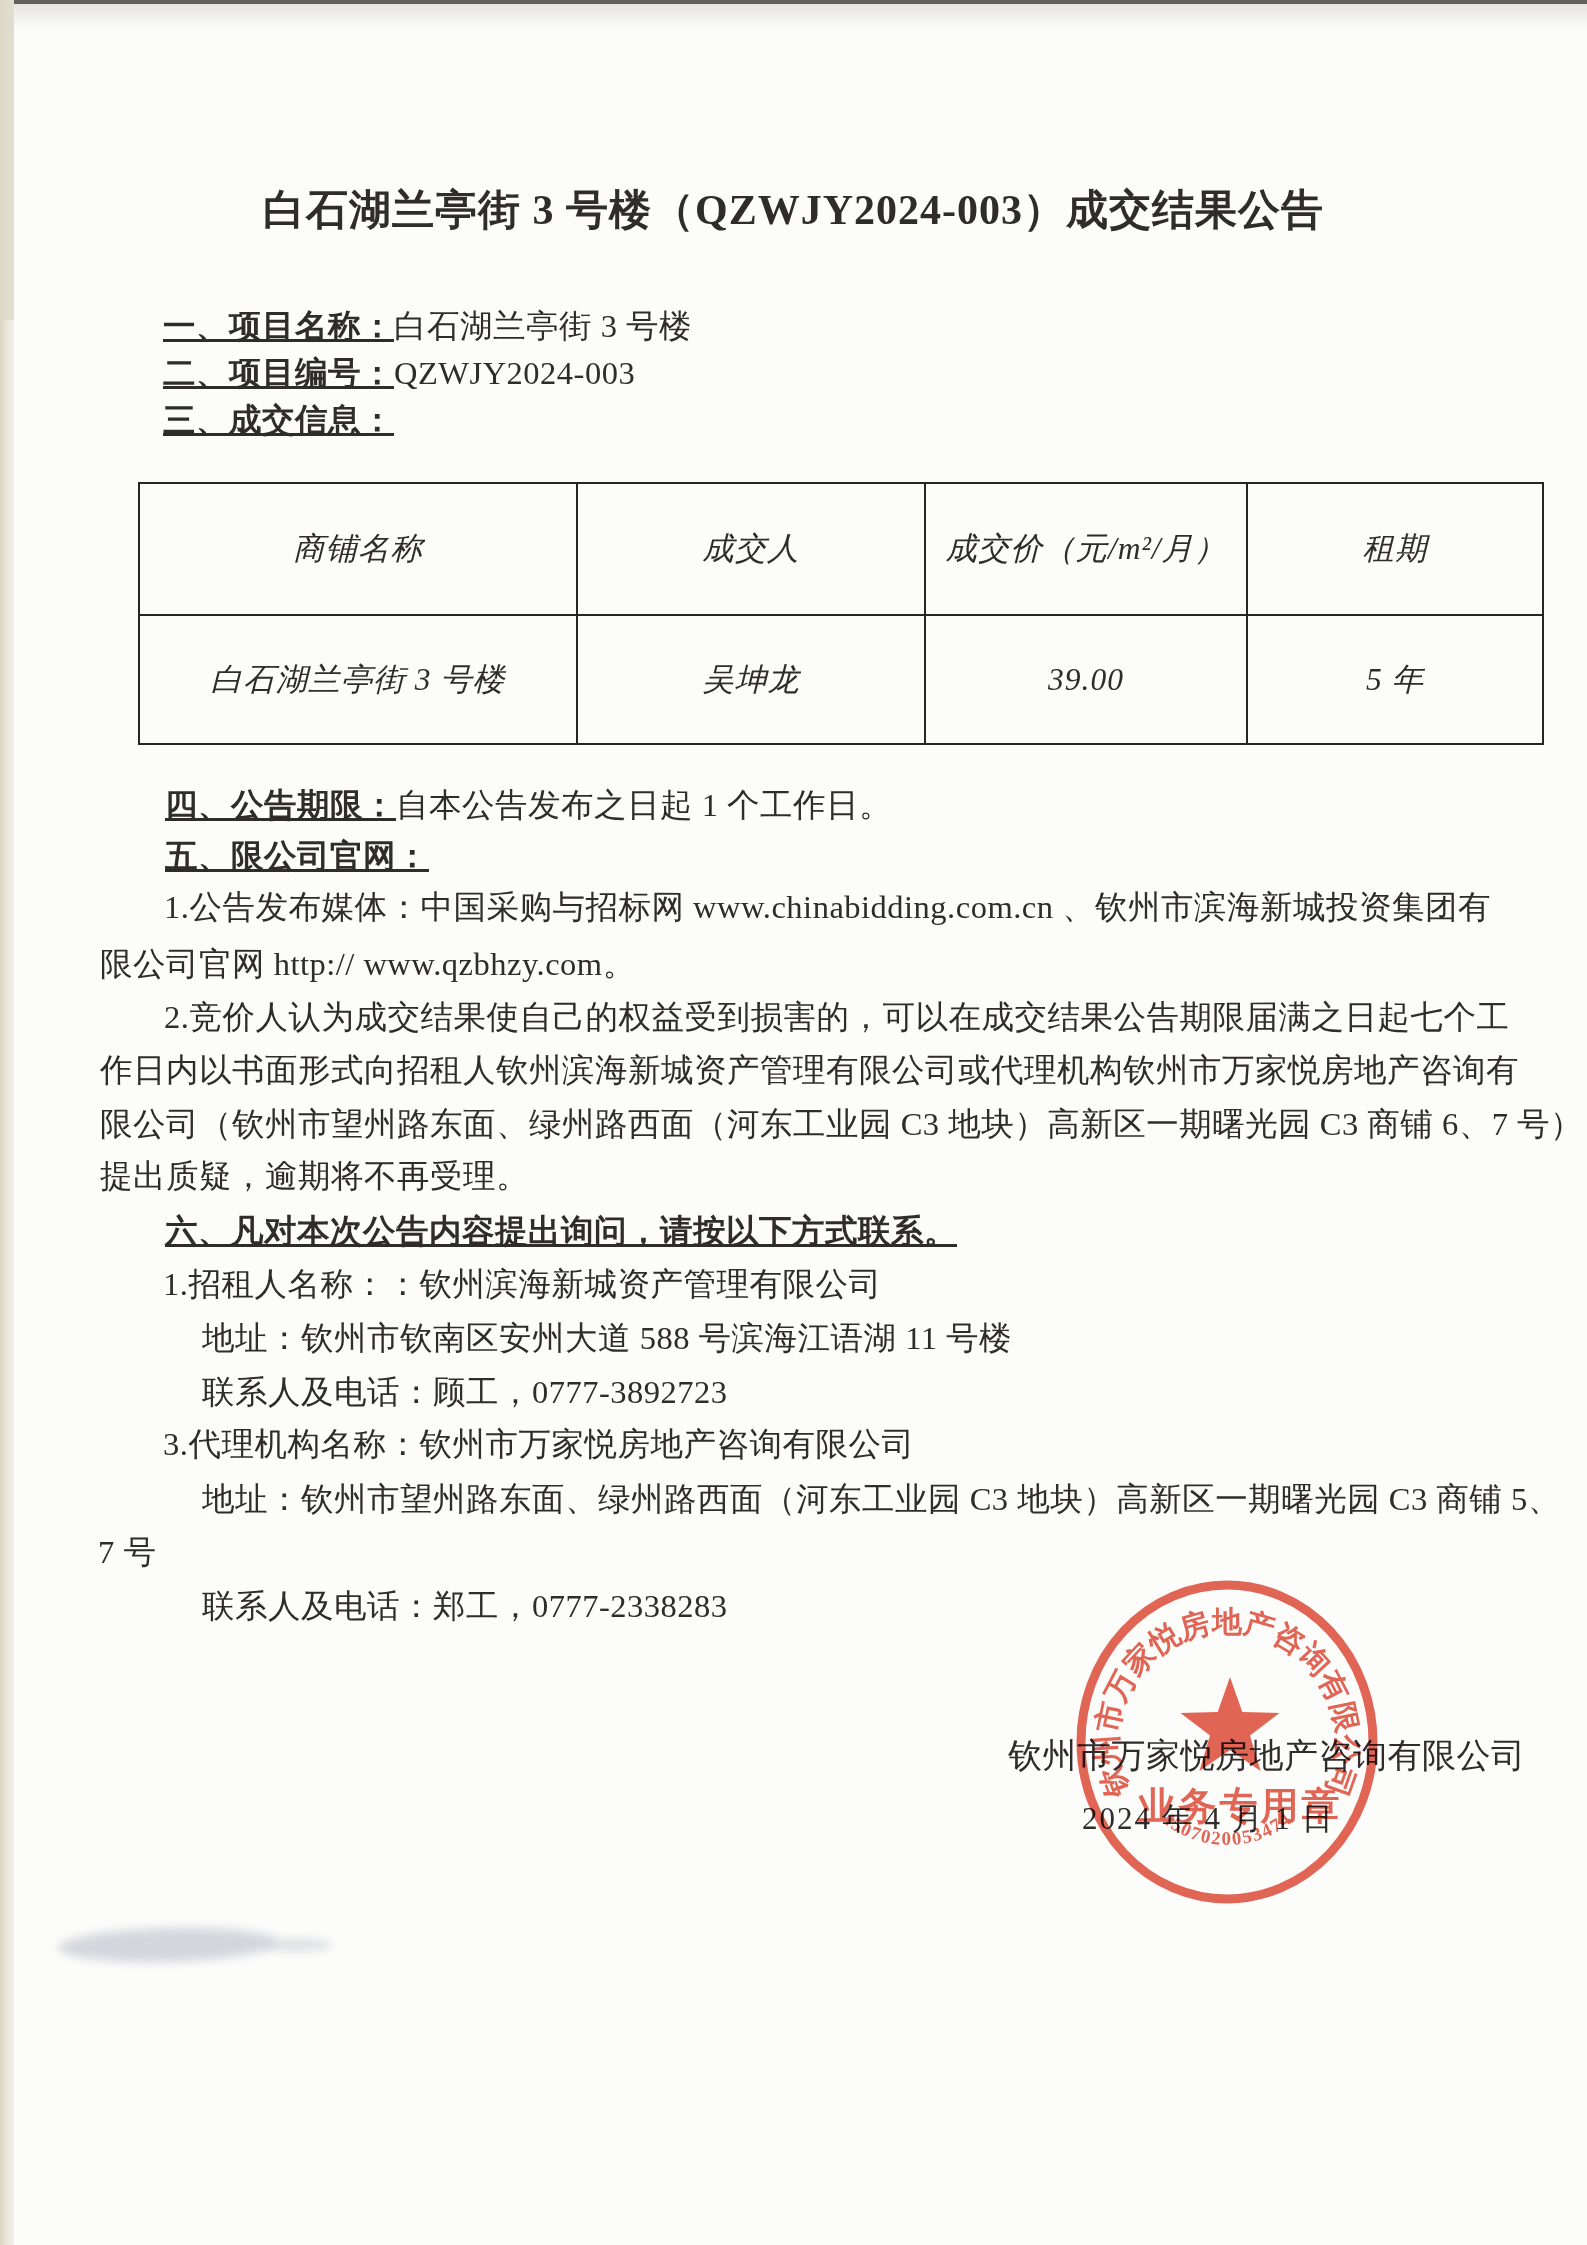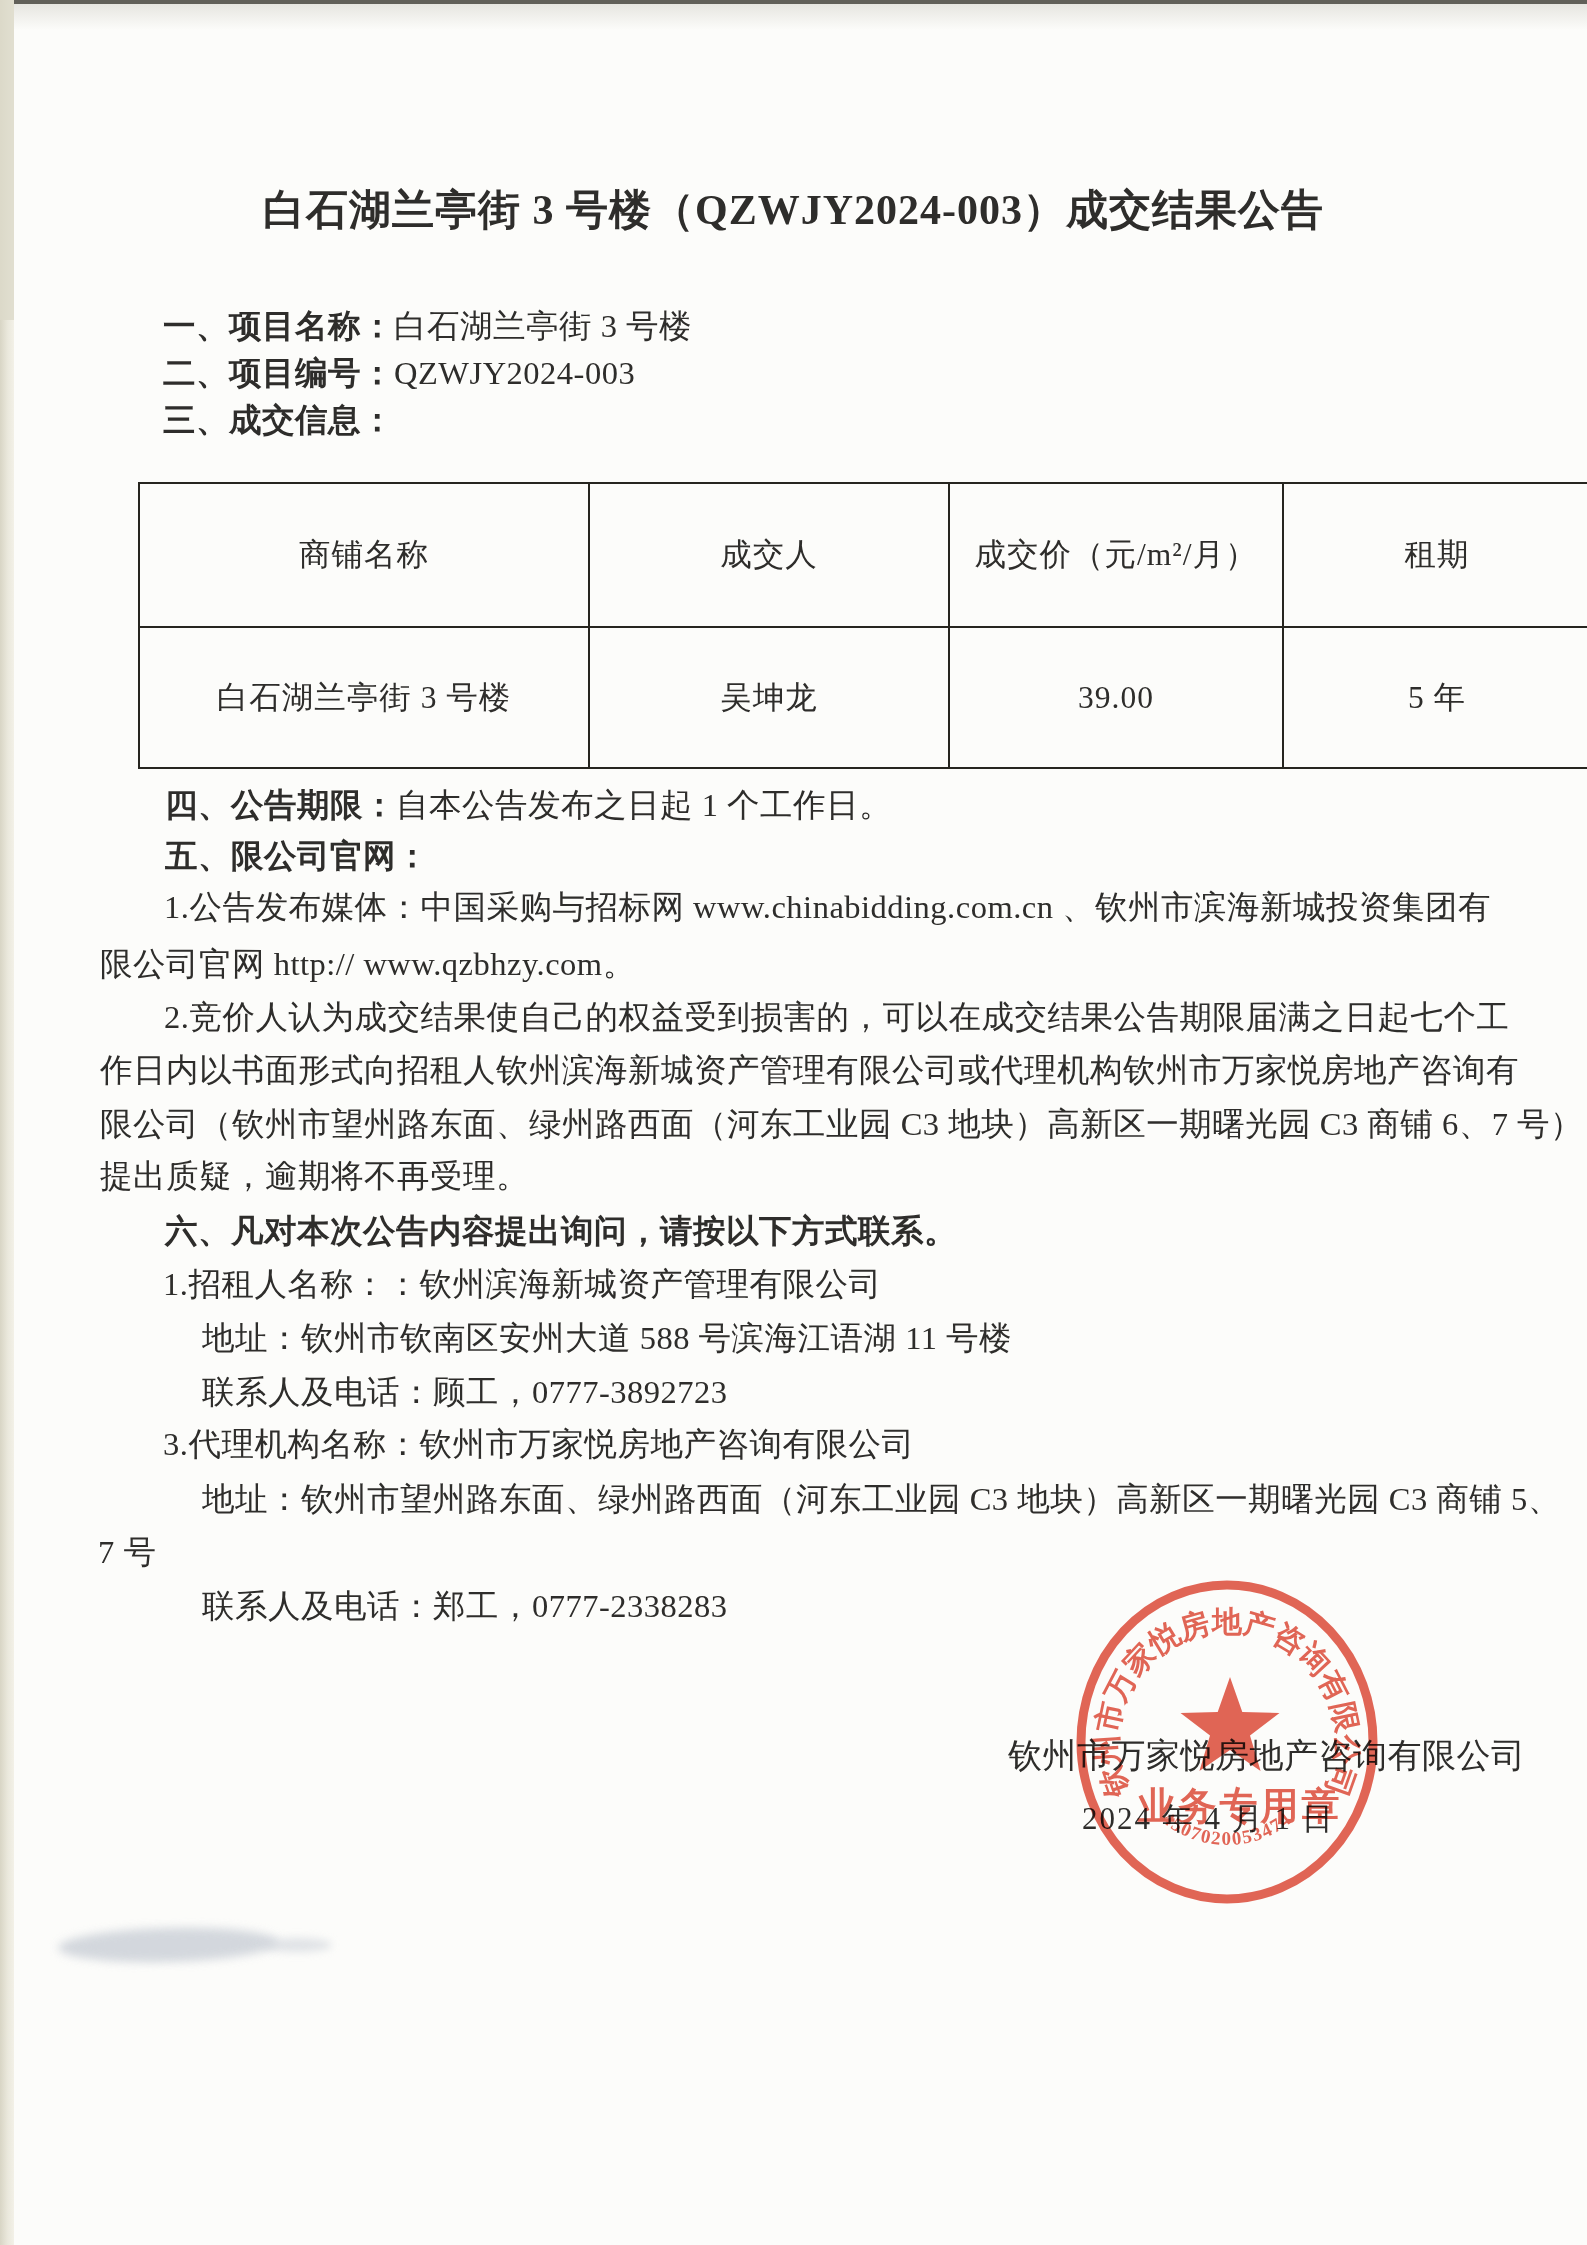--- a/index.html
+++ b/index.html
@@ -18,29 +18,29 @@
   .smudge{position:absolute;left:58px;top:1928px;width:220px;height:34px;background:#ccd1d8;
     border-radius:50%;filter:blur(5px);opacity:.85;transform:rotate(-1.5deg);}
   .smudge2{position:absolute;left:262px;top:1938px;width:70px;height:14px;background:#d4d8de;
     border-radius:50%;filter:blur(4px);opacity:.7;}
 
   .title{
     position:absolute;left:0;top:189px;width:1587px;margin:0;
     text-align:center;font-size:42px;font-weight:bold;letter-spacing:1px;line-height:1;
   }
   .line{position:absolute;font-size:32.5px;line-height:1.25;white-space:nowrap;letter-spacing:0.5px;}
-  .line b{font-weight:bold;}
+  .line b{font-weight:bold;text-decoration:underline;}
 
   table.deal{
     position:absolute;left:138px;top:482px;width:1332px;height:225px;
     border-collapse:collapse;table-layout:fixed;
   }
   table.deal td{
     border:2.5px solid #26251f;text-align:center;vertical-align:middle;
-    font-size:31.5px;letter-spacing:1px;padding:14px;
+    font-size:31.5px;letter-spacing:1px;padding:8px;font-style:italic;
   }
   table.deal tr.hdr td{height:114px;}
   table.deal tr.row td{height:111px;}
   .c1{width:420px}.c2{width:330px}.c3{width:304px}.c4{width:278px}
 
   .footer-company{position:absolute;left:1008px;top:1739px;font-size:34px;line-height:1;
     white-space:nowrap;z-index:2;letter-spacing:0.5px;}
   .footer-date{position:absolute;left:1082px;top:1803px;font-size:31px;line-height:1;
     white-space:nowrap;z-index:2;letter-spacing:2px;}
 

